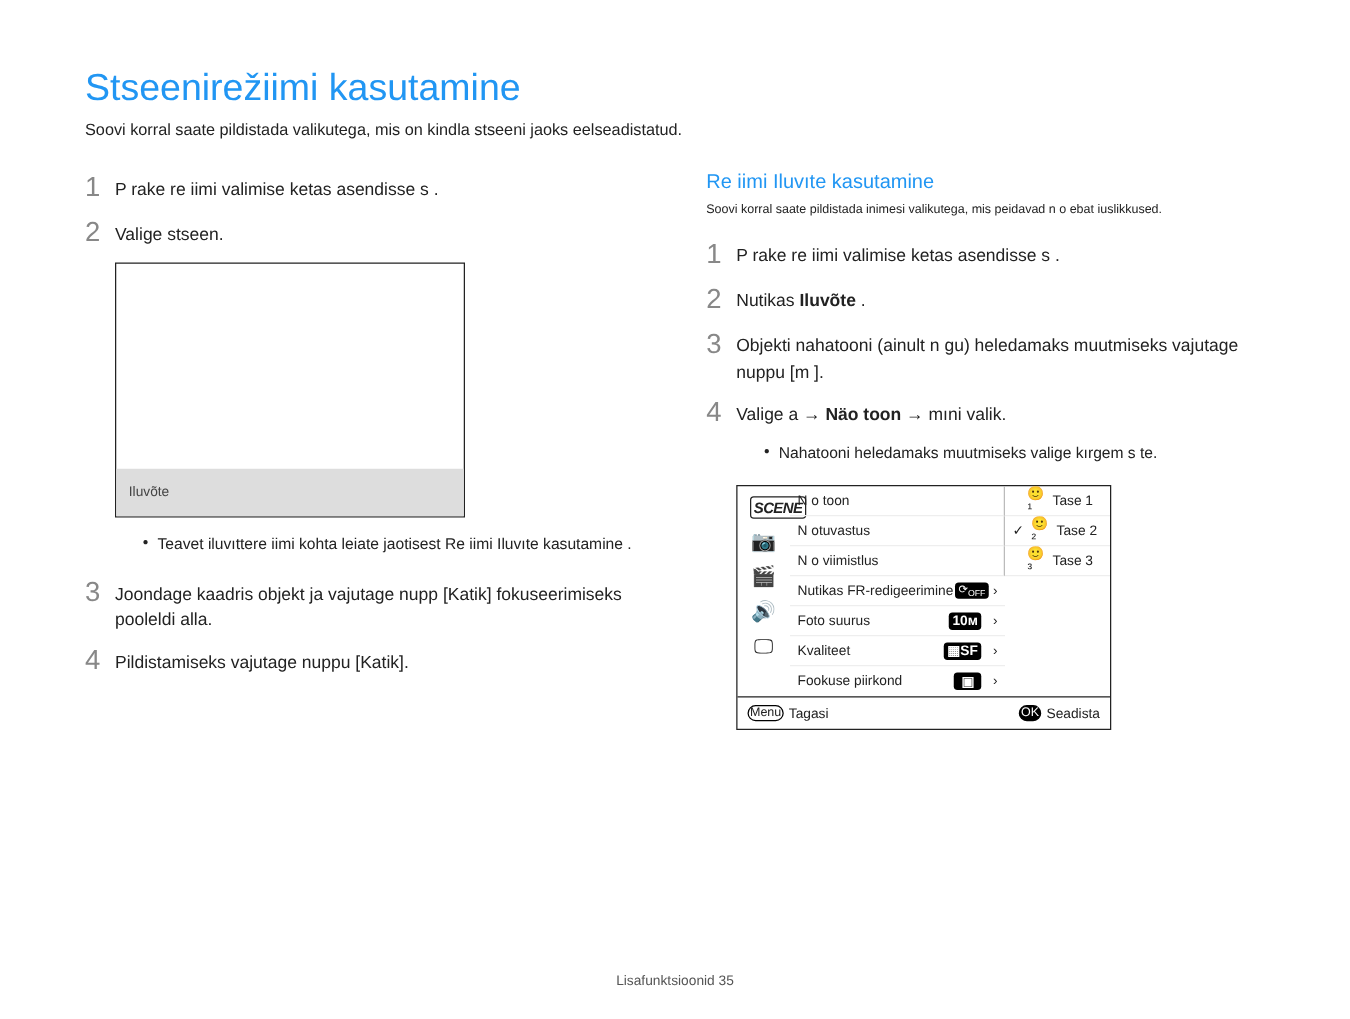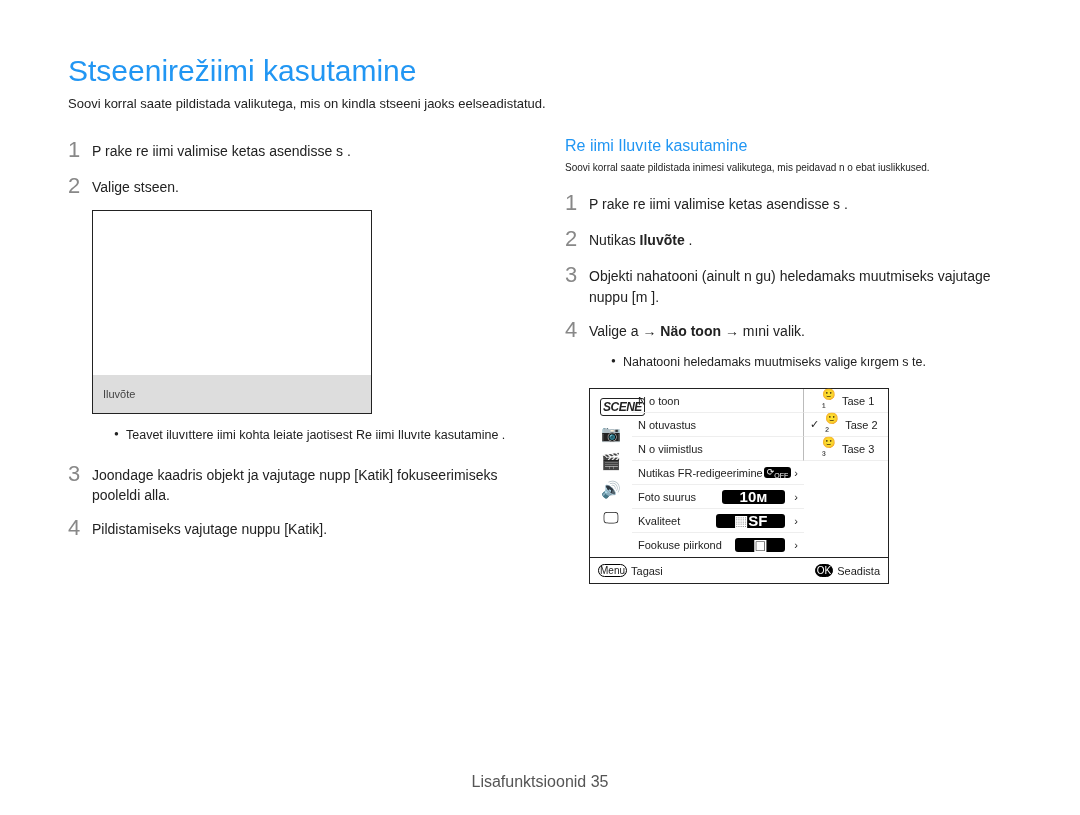--- a/index.html
+++ b/index.html
@@ -42,27 +42,27 @@
   .scene-icon { font-family: Impact,'Arial Black',sans-serif; font-weight:900; font-style:italic; font-size:12px; letter-spacing:-0.5px; border:1px solid #222; border-radius:3px; padding:1px 2px; }
   .menucol { flex: 1; }
   .menucol .row { height: 24px; display: flex; align-items: center; font-size: 11px; border-bottom: 1px solid #eee; padding-left: 6px; }
   .menucol .row:last-child { border-bottom: none; }
   .menucol .row.top3 { border-right: 1px solid #bbb; }
   .optscol { width: 84px; }
   .optscol .row { height: 24px; display: flex; align-items: center; font-size: 11px; border-bottom: 1px solid #eee; padding-left: 6px; gap: 4px; }
   .optscol .row.sel::before { content: "✓"; font-size: 11px; margin-right: 2px; }
   .optscol .row:not(.sel) { padding-left: 18px; }
   .optscol .r-icon { width:16px; height:16px; display:inline-flex; align-items:center; justify-content:center; }
-  .badge { display:inline-flex; align-items:center; justify-content:center; background:#000; color:#fff; border-radius:3px; font-size:15px; min-width:22px; height:14px; padding:0 18px; margin-left:auto; margin-right:6px; font-weight:bold; }
+  .badge { display:inline-flex; align-items:center; justify-content:center; background:#000; color:#fff; border-radius:3px; font-size:11px; min-width:22px; height:14px; padding:0 3px; margin-left:auto; margin-right:6px; font-weight:bold; }
   .chev { margin-left:auto; margin-right:6px; font-size:11px; display:flex; align-items:center; gap:3px; }
   .camera-footer { display:flex; align-items:center; height:26px; font-size:11px; border-top:1px solid #222; padding:0 8px; gap:4px; }
   .pill { border:1px solid #000; border-radius:8px; padding:0 1px; font-size:10px; background:#fff; }
   .pill.solid { background:#000; color:#fff; }
   .footerspace { flex:1; }
-  .page-footer { position:absolute; bottom:24px; left:0; width:1080px; text-align:center; font-size:16px; color:#555; }
+  .page-footer { position:absolute; bottom:24px; left:0; width:1080px; text-align:center; font-size:11px; color:#555; }
 </style>
 </head>
 <body>
 
 <div class="title">Stseenirežiimi kasutamine</div>
 <div class="subtitle">Soovi korral saate pildistada valikutega, mis on kindla stseeni jaoks eelseadistatud.</div>
 
 <div class="columns">
 
   <div class="col">

